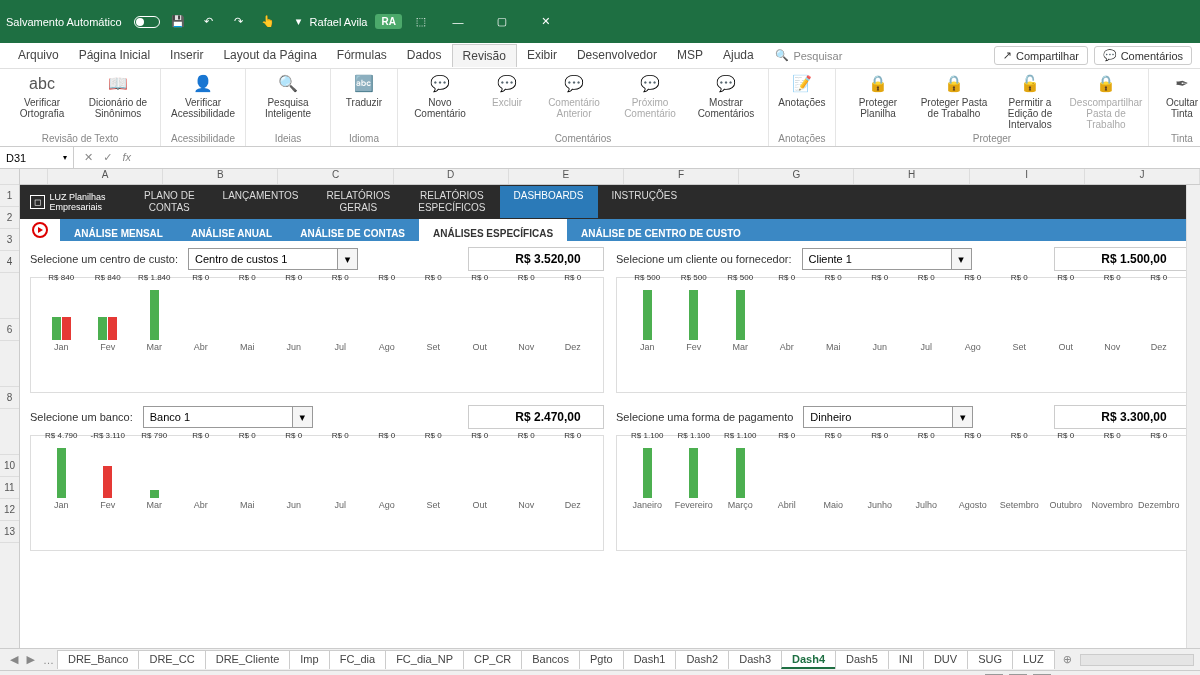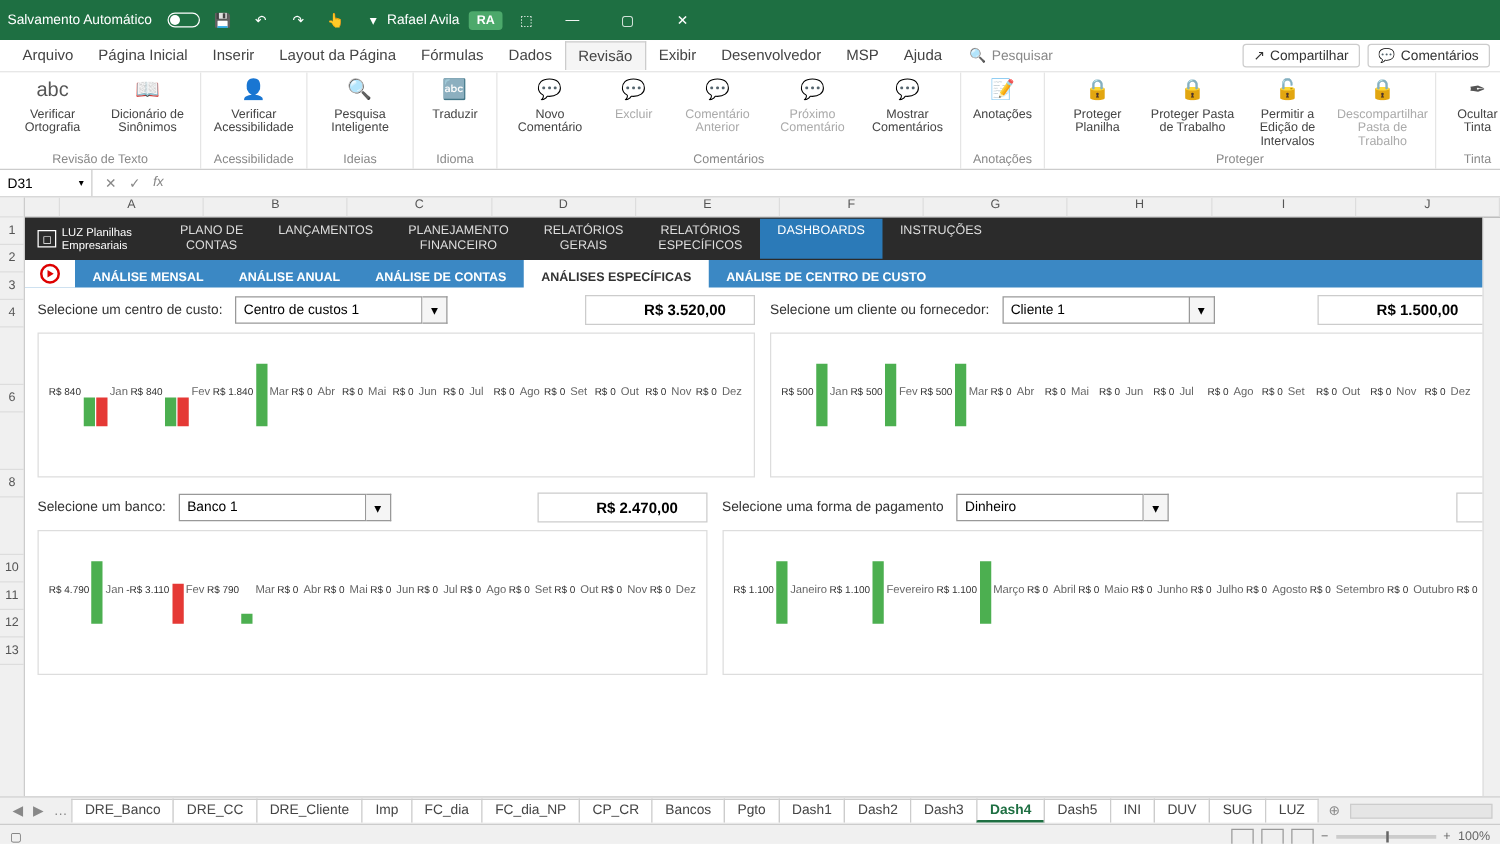--- a/index.html
+++ b/index.html
@@ -1,19 +1,19 @@
 <!DOCTYPE html>
 <html><head>
 <meta charset="utf-8">
 <style>
 * { margin: 0; padding: 0; box-sizing: border-box; font-family: "Segoe UI", Arial, sans-serif; }
 body { background: #f0f0f0; width: 1200px; height: 675px; overflow: hidden; font-size: 11px; }
 
 
-.titlebar { background: #1e6f42; height: 32px; display: flex; align-items: center; padding: 0 6px; color: #fff; }
+.titlebar { background: #1e6f42; height: 43px; display: flex; align-items: center; padding: 0 6px; color: #fff; }
 .titlebar-left { display: flex; align-items: center; gap: 8px; flex: 0 0 auto; }
 .titlebar-center { flex: 1; text-align: center; font-size: 12px; }
 .titlebar-right { display: flex; align-items: center; gap: 8px; }
 .titlebar .icon-btn { width: 22px; height: 22px; display: flex; align-items: center; justify-content: center; cursor: pointer; border-radius: 2px; }
 .titlebar .toggle { width: 26px; height: 12px; border: 1px solid #fff; border-radius: 6px; position: relative; margin-left: 4px; }
 .titlebar .toggle::after { content: ""; position: absolute; left: 1px; top: 1px; width: 8px; height: 8px; background: #fff; border-radius: 50%; }
 .user-badge { background: #4ca96b; color: #fff; padding: 2px 6px; border-radius: 3px; font-size: 10px; font-weight: bold; }
 .win-btn { width: 36px; height: 28px; display: flex; align-items: center; justify-content: center; cursor: pointer; }
 
 
@@ -64,21 +64,21 @@
 .panel-row { display: flex; width: 100%; gap: 12px; }
 .panel-half { flex: 1; display: flex; flex-direction: column; gap: 6px; }
 .selector-row { display: flex; align-items: center; gap: 10px; text-align: right; }
 .selector-label { font-size: 11px; color: #333; flex: 0 0 auto; }
 .selector-box { border: 1px solid #999; height: 22px; width: 150px; display: flex; align-items: center; padding: 0 6px; background: #fff; font-size: 11px; justify-content: space-between; }
 .selector-arrow { width: 20px; height: 22px; border: 1px solid #999; border-left: none; background: #f5f5f5; display: flex; align-items: center; justify-content: center; }
 .total-box { border: 1px solid #ccc; height: 24px; width: 136px; display: flex; align-items: center; justify-content: center; font-size: 12px; font-weight: bold; margin-left: auto; padding-left: 24px; }
 
 .chart-box { border: 1px solid #ddd; height: 116px; padding: 6px 8px; background: #fff; }
 .chart-bars { display: flex; align-items: flex-end; gap: 2px; height: 68px; position: relative; }
-.month-col { flex: 1; display: flex; align-items: center; gap: 2px; }
+.month-col { flex: 1; display: flex; flex-direction: column; align-items: center; gap: 2px; }
 .bar-wrap { display: flex; align-items: flex-end; gap: 1px; height: 56px; }
 .bar { width: 9px; }
 .bar.green { background: #4caf50; }
 .bar.red { background: #e53935; }
 .val-label { font-size: 8px; color: #333; white-space: nowrap; }
 .month-label { font-size: 9px; color: #666; }
 
 
 .sheet-tabs { height: 22px; background: #f0f0f0; border-top: 1px solid #ccc; display: flex; align-items: center; padding: 0 6px; gap: 0; }
 .sheet-nav-btn { padding: 0 4px; color: #888; cursor: pointer; }
@@ -306,21 +306,20 @@
     <div class="content">
 
       <div class="nav-black">
         <div class="logo">
           <span style="border:1px solid #fff;padding:1px 3px;">◻</span>
           <span>LUZ  Planilhas Empresariais</span>
         </div>
         <div id="black-tabs" style="display:flex;">
             <div class="tab">PLANO DE<br>CONTAS</div>
             <div class="tab">LANÇAMENTOS</div>
-            <div class="tab">PLANEJAMENTO<br>FINANCEIRO</div>
             <div class="tab">RELATÓRIOS<br>GERAIS</div>
             <div class="tab">RELATÓRIOS<br>ESPECÍFICOS</div>
             <div class="tab sel">DASHBOARDS</div>
             <div class="tab">INSTRUÇÕES</div>
           </div>
       </div>
 
       <div class="nav-blue">
         <div class="play">
           <div class="play-circle">

